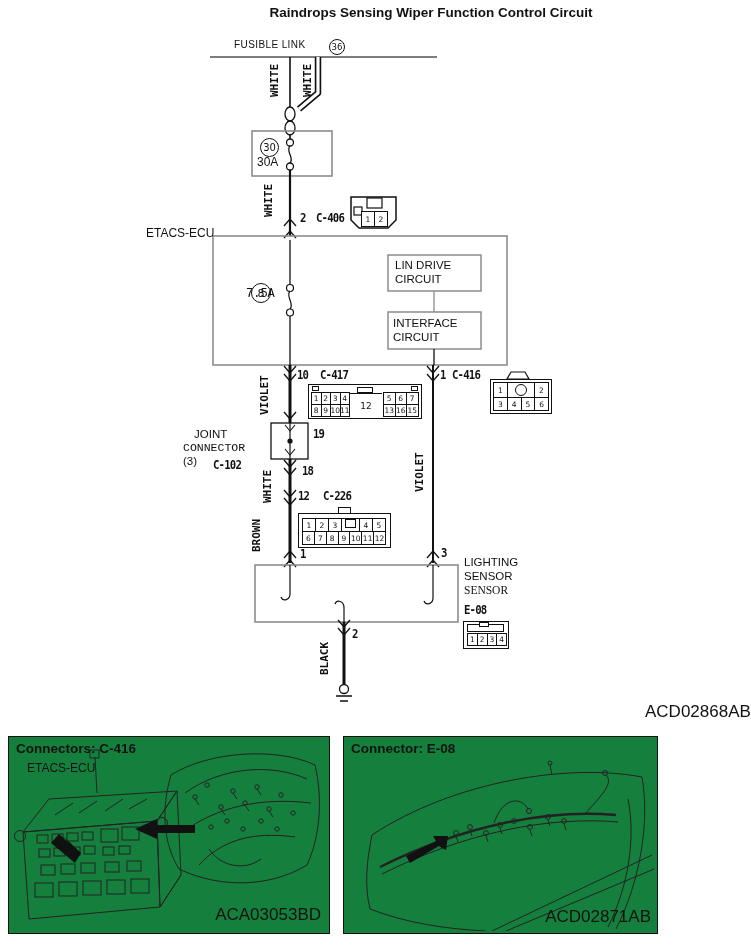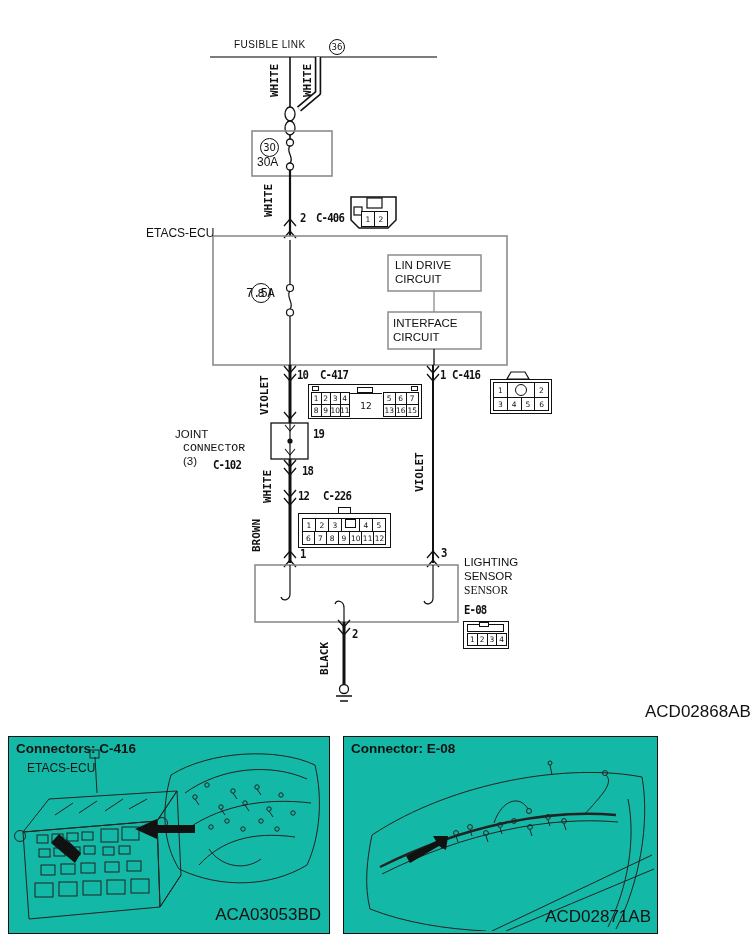--- a/index.html
+++ b/index.html
@@ -21,21 +21,21 @@
          font-family:"DejaVu Sans Mono",monospace;font-size:11px;font-weight:bold;
          color:#111;letter-spacing:0px;display:flex;align-items:center;justify-content:center;}
   .circle-num{position:absolute;border:1.3px solid #111;border-radius:50%;
               display:flex;align-items:center;justify-content:center;background:#fff;
               font-family:"DejaVu Sans",sans-serif;box-sizing:border-box;}
   .conn-box{position:absolute;border:1.5px solid #111;background:#fff;box-sizing:border-box;}
   .pingrid{position:absolute;display:grid;gap:1px;background:#111;border:1px solid #111;}
   .pingrid>span{background:#fff;display:flex;align-items:center;justify-content:center;
                 font-family:"DejaVu Sans",sans-serif;font-size:7.5px;color:#111;}
   .tab{position:absolute;border:1px solid #111;background:#fff;box-sizing:border-box;}
-  .panel{position:absolute;border:1.6px solid #111;background:#14b8a6;box-sizing:border-box;}
+  .panel{position:absolute;border:1.6px solid #111;background:#15803d;box-sizing:border-box;}
   .panel-title{position:absolute;left:7px;top:4px;font-weight:bold;font-size:13.5px;
                font-family:"Liberation Sans",sans-serif;white-space:nowrap;}
   .code{position:absolute;font-size:17px;font-family:"Liberation Sans",sans-serif;}
 </style>
 </head>
 <body>
 
 <div id="page">
 
   <svg width="751" height="732" viewBox="0 0 751 732">
@@ -101,20 +101,21 @@
     <circle cx="344" cy="689" r="4.5" stroke="#111" stroke-width="1.3" fill="#fff"></circle>
     <path d="M336 696 H352 M340 701 H348" stroke="#111" stroke-width="1.6" fill="none"></path>
 
     <path d="M351 197 h45 v23 l-8 8 h-29 l-8 -8 z" stroke="#111" stroke-width="1.5" fill="#fff"></path>
     <rect x="367" y="198" width="15" height="10" stroke="#111" stroke-width="1.2" fill="#fff"></rect>
     <rect x="354" y="207" width="8" height="8" stroke="#111" stroke-width="1.2" fill="#fff"></rect>
 
     <path d="M511 372 L525 372 L529 379 L507 379 Z" stroke="#111" stroke-width="1.2" fill="#fff"></path>
   </svg>
 
+  <div class="page-title">Raindrops Sensing Wiper Function Control Circuit</div>
 
   <div class="lbl" style="left:234px;top:38px;font-size:10px;letter-spacing:0.4px;">FUSIBLE LINK</div>
   <div class="circle-num" style="left:329px;top:39px;width:16px;height:16px;font-size:8.5px;">36</div>
 
   <div class="vtext" style="left:268px;top:60px;height:40px;">WHITE</div>
   <div class="vtext" style="left:301px;top:58px;height:44px;">WHITE</div>
 
   <div class="circle-num" style="left:260px;top:138px;width:19px;height:19px;font-size:10px;">30</div>
   <div class="lbl" style="left:257px;top:156px;font-size:12px;">30A</div>
 
@@ -136,21 +137,21 @@
   <div class="pinno" style="left:297px;top:367px;">10</div>
   <div class="cname" style="left:320px;top:367px;">C-417</div>
   <div class="pinno" style="left:440px;top:367px;">1</div>
   <div class="cname" style="left:452px;top:367px;">C-416</div>
 
   <div class="vtext" style="left:258px;top:371px;height:48px;">VIOLET</div>
   <div class="vtext" style="left:413px;top:444px;height:56px;">VIOLET</div>
 
   <div class="pinno" style="left:313px;top:426px;">19</div>
   <div class="pinno" style="left:302px;top:463px;">18</div>
-  <div class="lbl" style="left:175px;top:428px;">JOINT</div>
+  <div class="lbl" style="left:194px;top:428px;">JOINT</div>
   <div class="lbl" style="left:183px;top:441px;font-family:Liberation Mono, monospace;">CONNECTOR</div>
   <div class="lbl" style="left:183px;top:455px;">(3)</div>
   <div class="cname" style="left:213px;top:457px;">C-102</div>
 
   <div class="vtext" style="left:261px;top:464px;height:44px;">WHITE</div>
 
   <div class="pinno" style="left:298px;top:488px;">12</div>
   <div class="cname" style="left:323px;top:488px;">C-226</div>
 
   <div class="vtext" style="left:250px;top:511px;height:48px;">BROWN</div>

